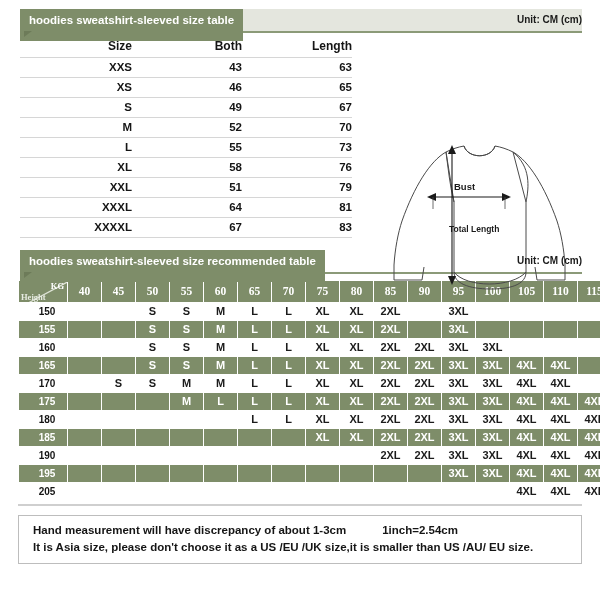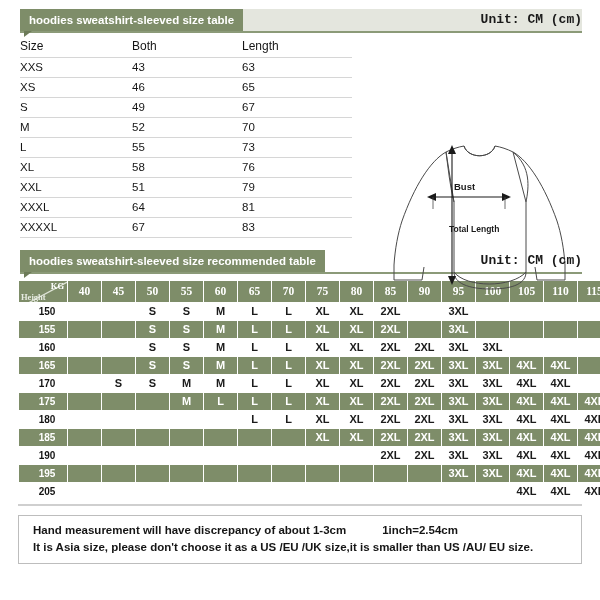--- a/index.html
+++ b/index.html
@@ -15,45 +15,45 @@
   
   .headline{
     text-align:center;font-weight:bold;font-size:15.5px;line-height:19px;
     letter-spacing:-0.1px;padding-top:7px;color:#141414;
   }
   .headline .l2{display:block;}
 
   
   .banner{position:relative;height:22px;margin-top:9px;}
   .banner .tab{
-    position:absolute;left:20px;top:0;height:22px;line-height:22px;
+    position:absolute;left:20px;top:0;height:32px;line-height:22px;
     background:#7e8d69;color:#ffffff;font-weight:bold;font-size:11.5px;
     padding:0 9px;box-sizing:border-box;white-space:nowrap;z-index:2;
   }
   .banner .tab:after{
     content:"";position:absolute;left:4px;top:22px;
     border-left:8px solid #6d7b59;border-bottom:6px solid transparent;
   }
   .banner .ext{
     position:absolute;top:0;height:22px;background:#cdd2c3;opacity:.55;
   }
   .banner .unit{
     position:absolute;right:18px;top:0;height:36px;line-height:22px;
-    font-weight:bold;font-size:13px;color:#1a1a1a;white-space:nowrap;font-family:Liberation Mono, monospace;
+    font-weight:bold;font-size:10px;color:#1a1a1a;white-space:nowrap;
   }
   .rule{height:2px;background:#8b9a78;margin:0 18px 0 20px;}
 
   
   .sizewrap{position:relative;}
   table.sizes{
     border-collapse:collapse;width:332px;margin-left:20px;margin-top:2px;
     table-layout:fixed;
   }
   table.sizes th,table.sizes td{
-    font-size:11.5px;font-weight:normal;text-align:left;
+    font-size:11.5px;font-weight:bold;text-align:right;
     padding:0;height:19px;line-height:19px;color:#151515;
     border-bottom:1.5px solid #d6d6d6;
   }
   table.sizes th{font-size:12px;height:22px;line-height:22px;}
   table.sizes tr:last-child td{border-bottom:1.5px solid #d6d6d6;}
   table.sizes col.c1{width:112px;}
   table.sizes col.c2{width:110px;}
   table.sizes col.c3{width:110px;}
 
   

